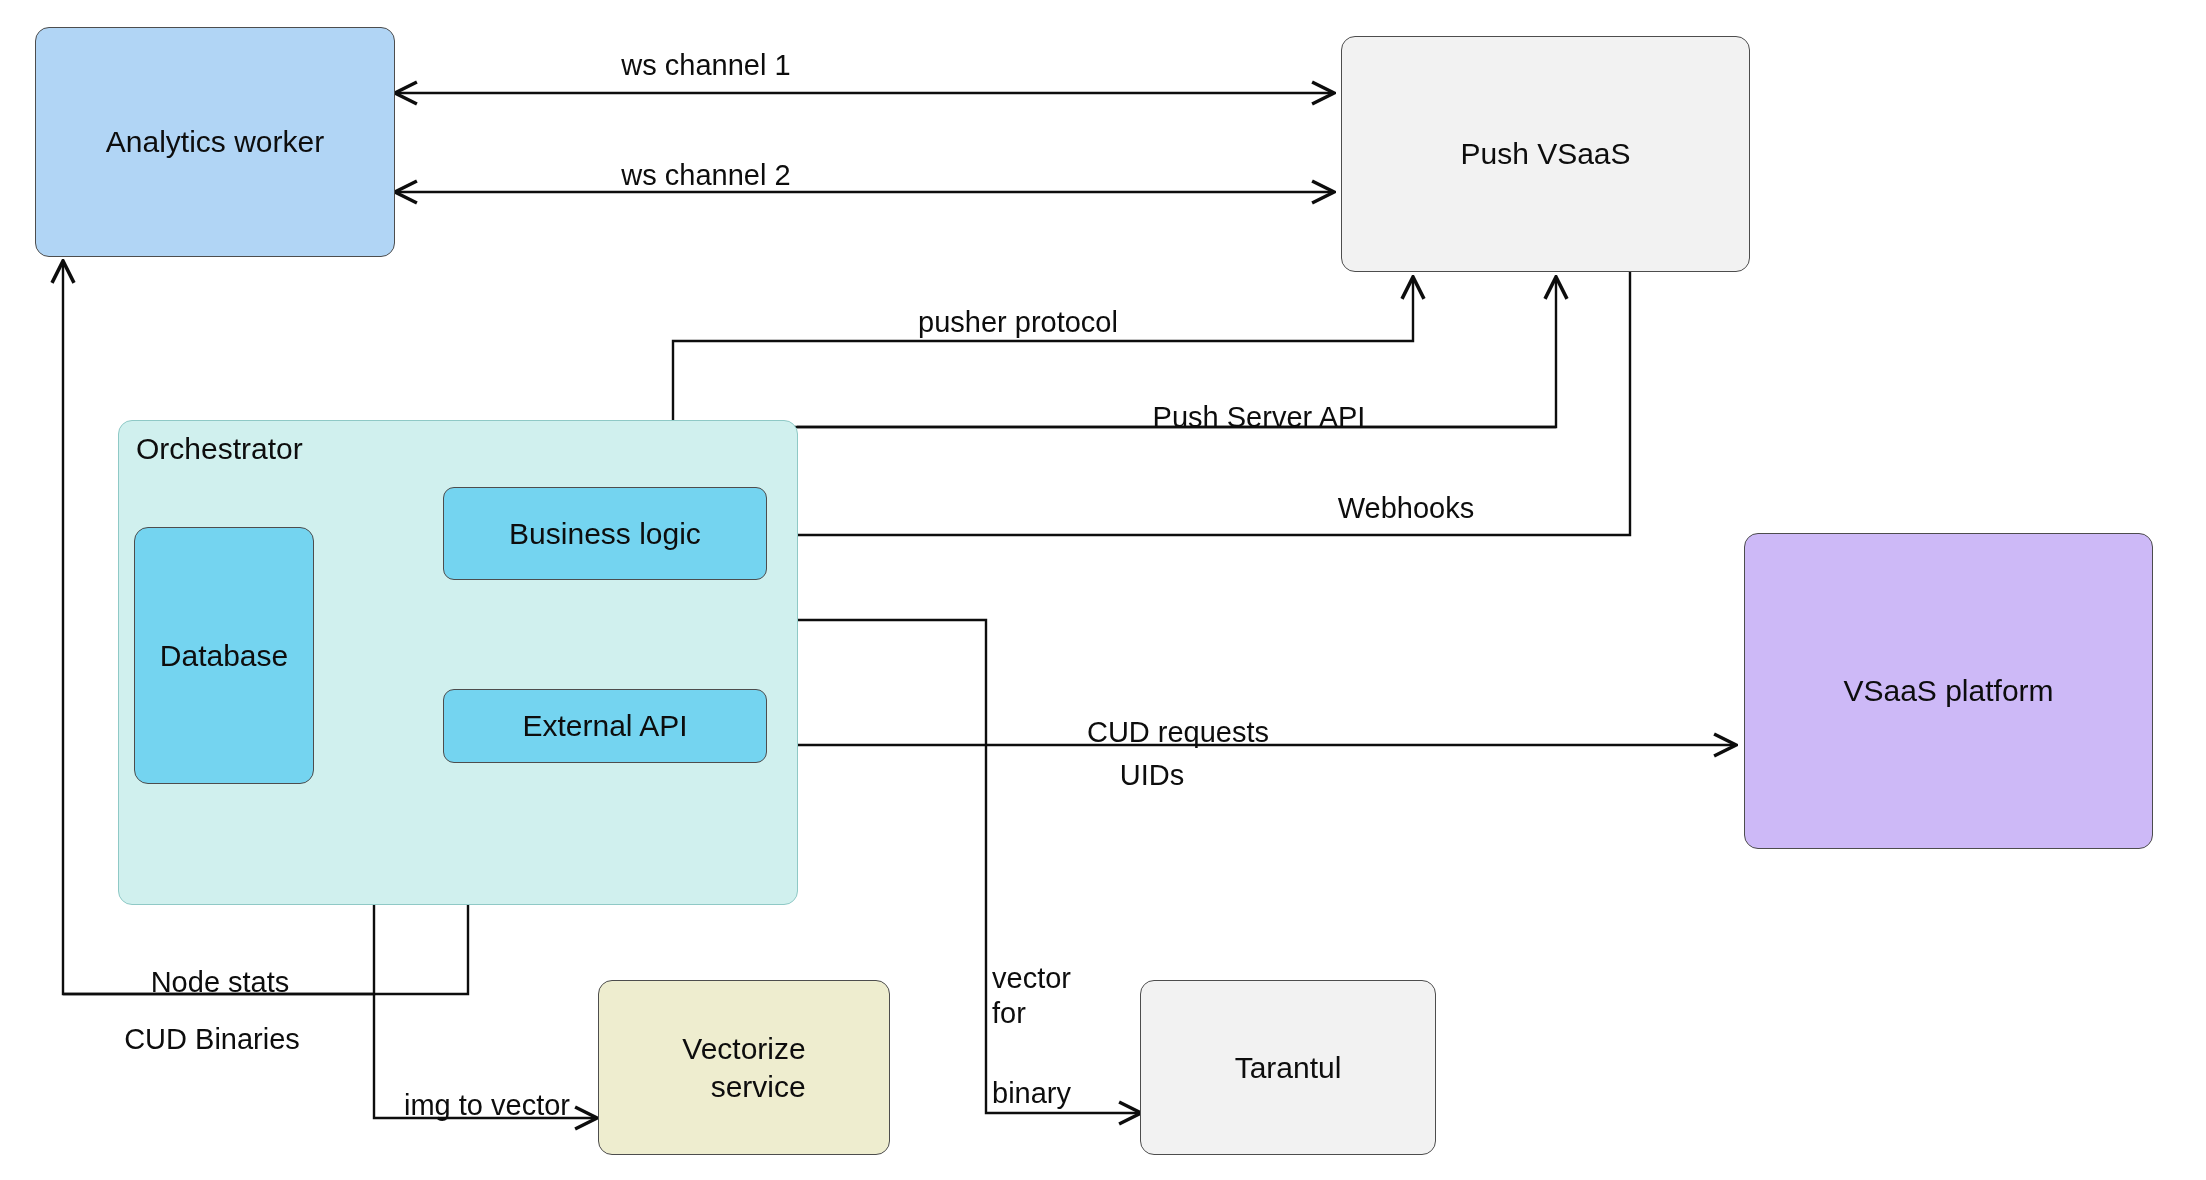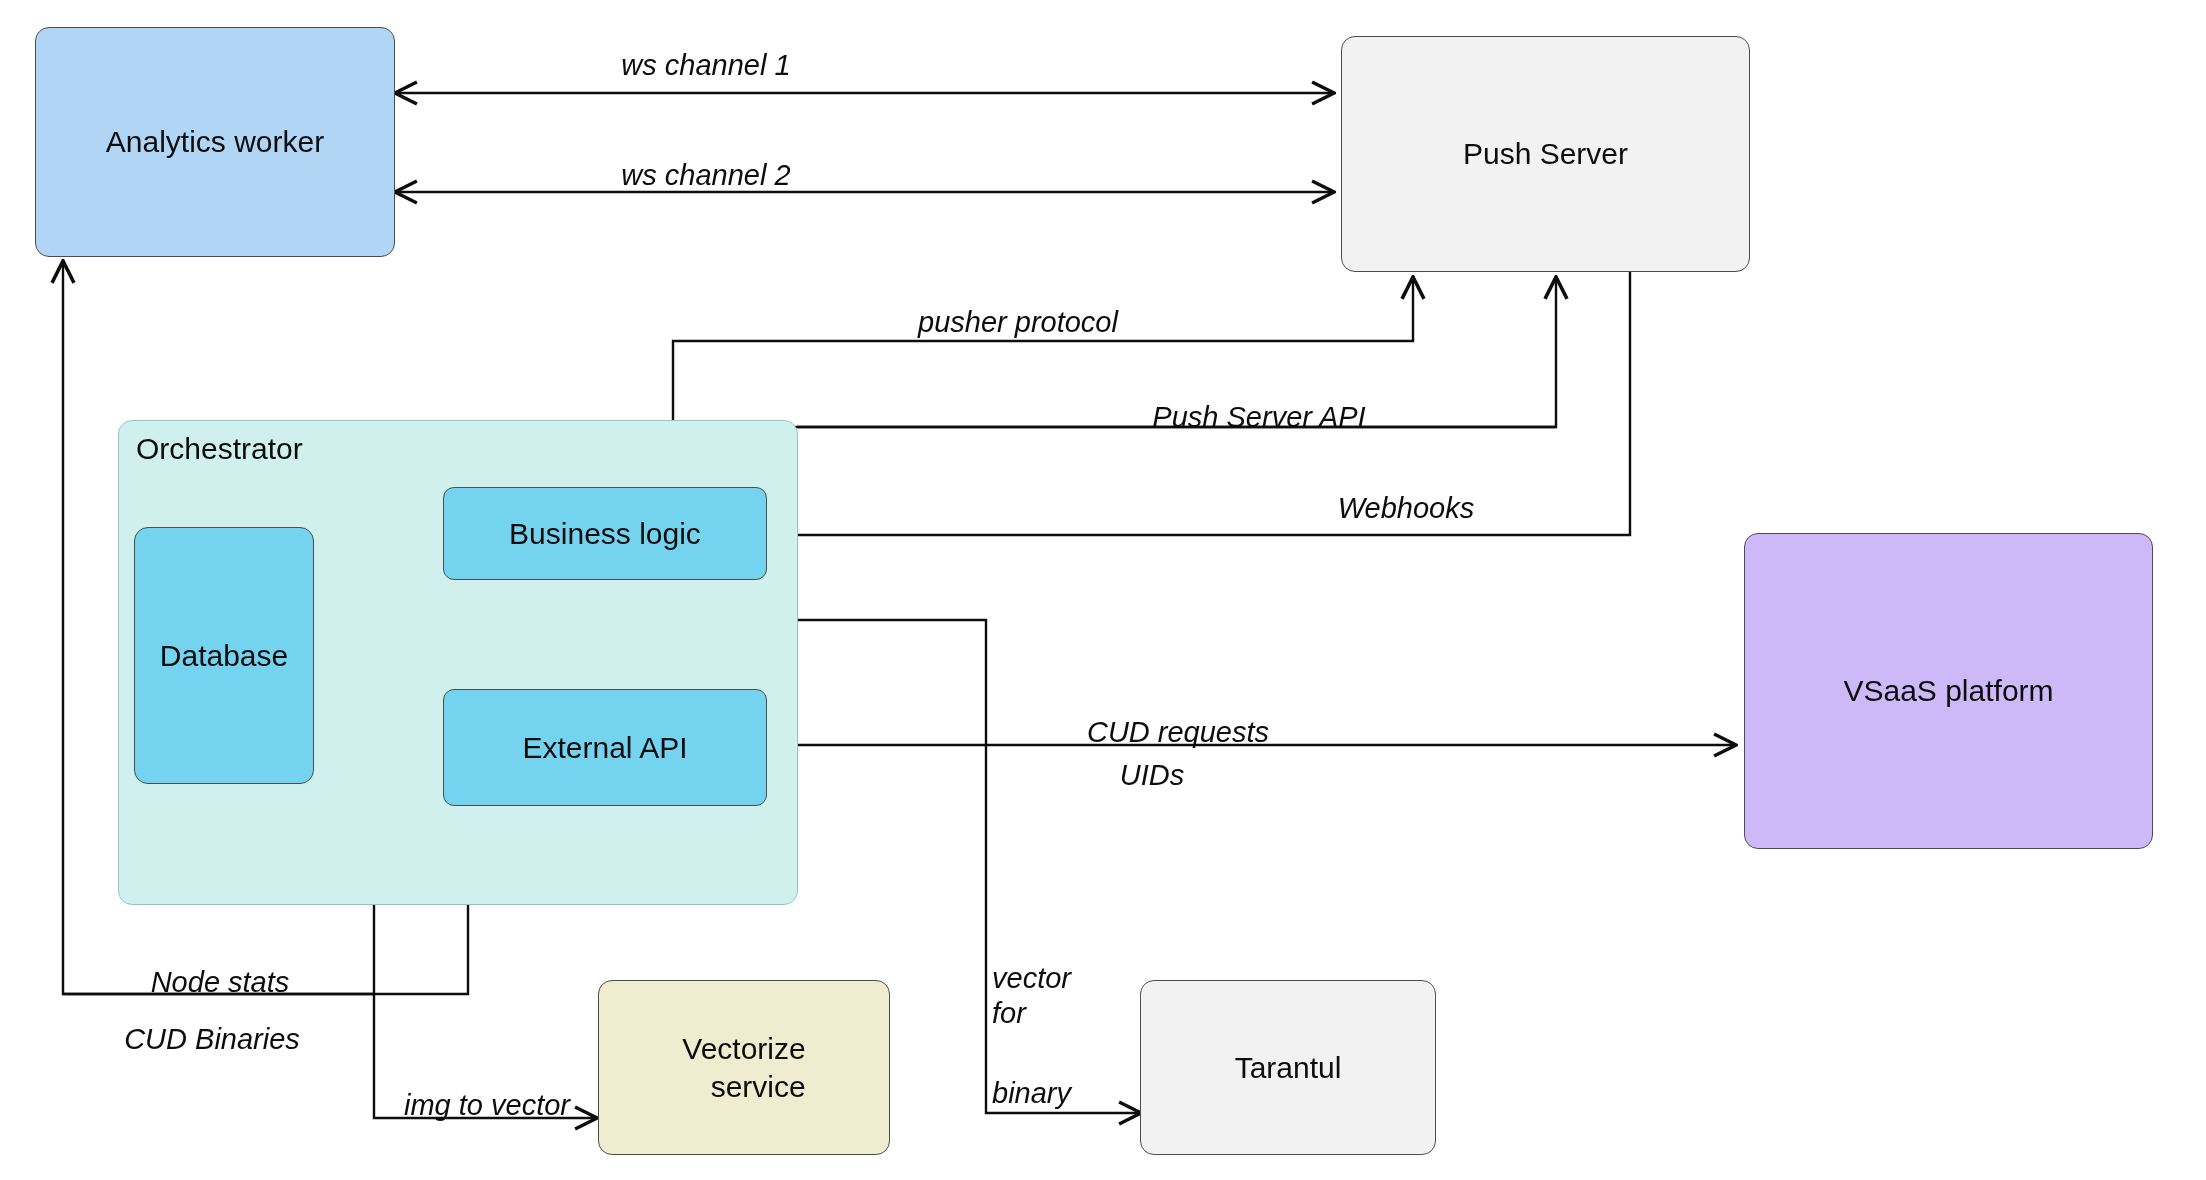--- a/index.html
+++ b/index.html
@@ -53,21 +53,20 @@
     white-space: nowrap;
   }
   .edge-label {
     position: absolute;
     font-size: 29px;
     color: #0d0d0d;
     line-height: 1.22;
     z-index: 4;
     white-space: pre;
     background: transparent;
-    font-style: italic;
   }
   .el-center { transform: translateX(-50%); text-align: center; }
 </style>
 </head>
 <body>
 
 <div id="canvas">
 
   <svg id="wires" viewBox="0 0 2206 1180" width="2206" height="1180">
     <defs>
@@ -102,32 +101,32 @@
   </svg>
 
   <div class="group" style="left:118px; top:420px; width:680px; height:485px; background:#d0f0ee;"></div>
   <div class="group-title" style="left:136px; top:432px;">Orchestrator</div>
 
   <div class="node" style="left:35px; top:27px; width:360px; height:230px; background:#b1d5f5;">
     <span>Analytics worker</span>
   </div>
 
   <div class="node" style="left:1341px; top:36px; width:409px; height:236px; background:#f2f2f2;">
-    <span>Push Server</span>
+    <span>Push VSaaS</span>
   </div>
 
   <div class="node" style="left:134px; top:527px; width:180px; height:257px; background:#74d4f0;">
     <span>Database</span>
   </div>
 
   <div class="node" style="left:443px; top:487px; width:324px; height:93px; background:#74d4f0; border-radius:11px;">
     <span>Business logic</span>
   </div>
 
-  <div class="node" style="left:443px; top:689px; width:324px; height:117px; background:#74d4f0; border-radius:11px;">
+  <div class="node" style="left:443px; top:689px; width:324px; height:74px; background:#74d4f0; border-radius:11px;">
     <span>External API</span>
   </div>
 
   <div class="node" style="left:1744px; top:533px; width:409px; height:316px; background:#cdb9f7;">
     <span style="white-space:pre-line;">VSaaS platform</span>
   </div>
 
   <div class="node" style="left:598px; top:980px; width:292px; height:175px; background:#eeedcf;">
     <span style="white-space:pre-line;text-align:right;">Vectorize
 service</span>

